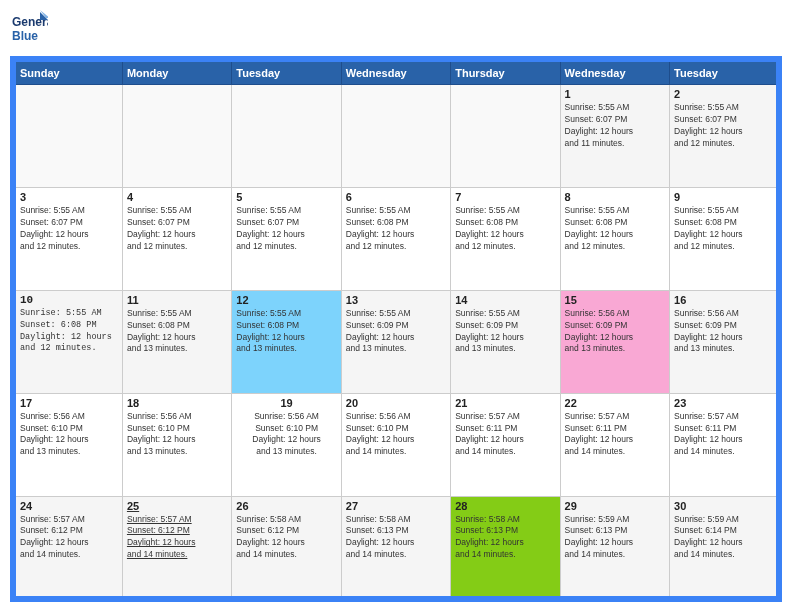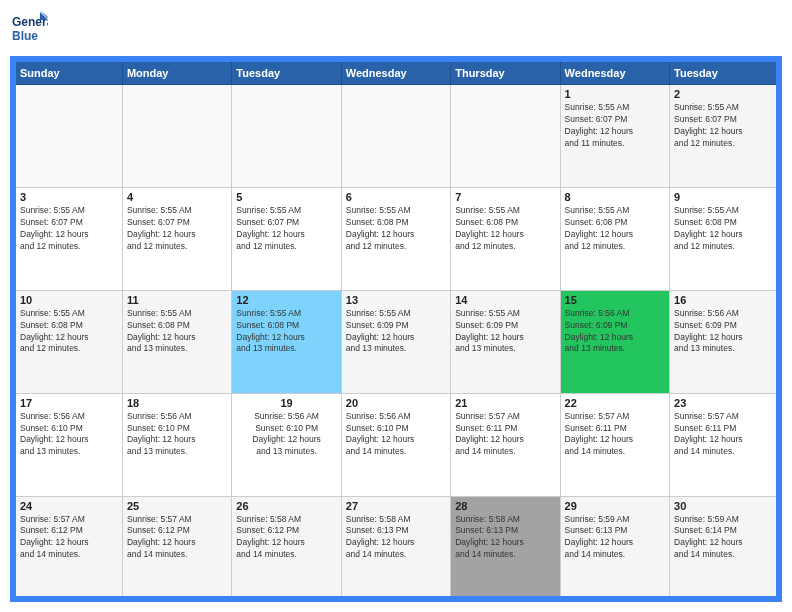--- a/index.html
+++ b/index.html
@@ -190,21 +190,21 @@
           </td>
           <td style="background: rgb(255, 255, 255);">
             <span class="day-num">9</span>
             <div class="day-info" style="white-space: pre-line;">Sunrise: 5:55 AM
 Sunset: 6:08 PM
 Daylight: 12 hours
 and 12 minutes.</div>
           </td>
         </tr>
         <tr>
-          <td style="background: rgb(245, 245, 245);">
+          <td style="background: rgb(245, 245, 245); font-family: Liberation Mono, monospace;">
             <span class="day-num">10</span>
             <div class="day-info" style="white-space: pre-line;">Sunrise: 5:55 AM
 Sunset: 6:08 PM
 Daylight: 12 hours
 and 12 minutes.</div>
           </td>
           <td style="background: rgb(245, 245, 245);">
             <span class="day-num">11</span>
             <div class="day-info" style="white-space: pre-line;">Sunrise: 5:55 AM
 Sunset: 6:08 PM
@@ -225,21 +225,21 @@
 Daylight: 12 hours
 and 13 minutes.</div>
           </td>
           <td style="background: rgb(245, 245, 245);">
             <span class="day-num">14</span>
             <div class="day-info" style="white-space: pre-line;">Sunrise: 5:55 AM
 Sunset: 6:09 PM
 Daylight: 12 hours
 and 13 minutes.</div>
           </td>
-          <td style="background: #22c55e;">
+          <td style="background: #f9a8d4;">
             <span class="day-num">15</span>
             <div class="day-info" style="white-space: pre-line;">Sunrise: 5:56 AM
 Sunset: 6:09 PM
 Daylight: 12 hours
 and 13 minutes.</div>
           </td>
           <td style="background: rgb(245, 245, 245);">
             <span class="day-num">16</span>
             <div class="day-info" style="white-space: pre-line;">Sunrise: 5:56 AM
 Sunset: 6:09 PM
@@ -299,42 +299,42 @@
           </td>
         </tr>
         <tr>
           <td style="background: rgb(245, 245, 245);">
             <span class="day-num">24</span>
             <div class="day-info" style="white-space: pre-line;">Sunrise: 5:57 AM
 Sunset: 6:12 PM
 Daylight: 12 hours
 and 14 minutes.</div>
           </td>
-          <td style="background: rgb(245, 245, 245);">
+          <td style="background: rgb(245, 245, 245); text-decoration: underline;">
             <span class="day-num">25</span>
             <div class="day-info" style="white-space: pre-line;">Sunrise: 5:57 AM
 Sunset: 6:12 PM
 Daylight: 12 hours
 and 14 minutes.</div>
           </td>
           <td style="background: rgb(245, 245, 245);">
             <span class="day-num">26</span>
             <div class="day-info" style="white-space: pre-line;">Sunrise: 5:58 AM
 Sunset: 6:12 PM
 Daylight: 12 hours
 and 14 minutes.</div>
           </td>
           <td style="background: rgb(245, 245, 245);">
             <span class="day-num">27</span>
             <div class="day-info" style="white-space: pre-line;">Sunrise: 5:58 AM
 Sunset: 6:13 PM
 Daylight: 12 hours
 and 14 minutes.</div>
           </td>
-          <td style="background: #a3a3a3;">
+          <td style="background: #84cc16;">
             <span class="day-num">28</span>
             <div class="day-info" style="white-space: pre-line;">Sunrise: 5:58 AM
 Sunset: 6:13 PM
 Daylight: 12 hours
 and 14 minutes.</div>
           </td>
           <td style="background: rgb(245, 245, 245);">
             <span class="day-num">29</span>
             <div class="day-info" style="white-space: pre-line;">Sunrise: 5:59 AM
 Sunset: 6:13 PM

